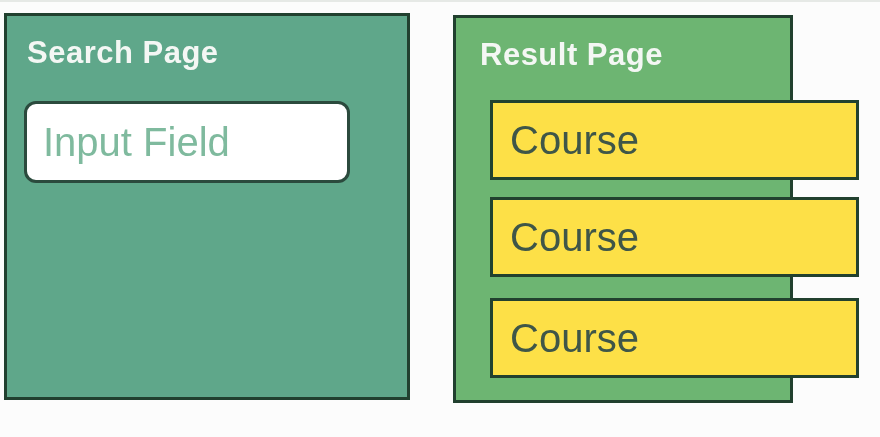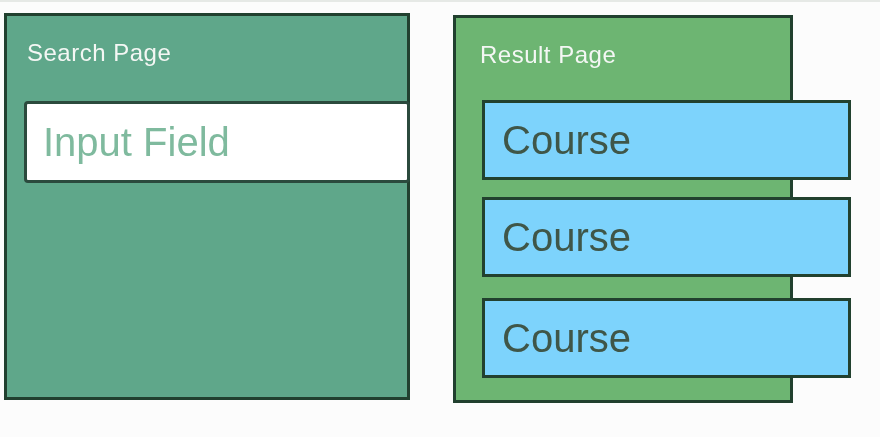--- a/index.html
+++ b/index.html
@@ -34,39 +34,39 @@
   }
   .panel-result {
     left: 453px;
     top: 15px;
     width: 340px;
     height: 388px;
     background: var(--result-panel-bg, #6db572);
   }
   .panel-title {
     position: absolute;
-    font-size: 24px;
+    font-size: 31px;
     line-height: 44px;
-    font-weight: 400;
+    font-weight: 700;
     letter-spacing: 0.5px;
     color: var(--title-text, #f4f7f4);
     white-space: nowrap;
   }
   .panel-search .panel-title { left: 20px; top: 15px; }
   .panel-result .panel-title { left: 24px; top: 15px; }
 
   .search-input {
     position: absolute;
     left: 17px;
     top: 85px;
-    width: 386px;
+    width: 326px;
     height: 82px;
     box-sizing: border-box;
     border: 3px solid var(--input-border, #2b4a3d);
-    border-radius: 4px;
+    border-radius: 12px;
     background: #ffffff;
     font-family: inherit;
     font-size: 40px;
     color: var(--item-text, #3f5648);
     padding: 0 10px 0 16px;
     outline: none;
   }
   .search-input::placeholder {
     color: var(--placeholder-text, #7fba9e);
     opacity: 1;
@@ -85,25 +85,25 @@
     font-family: inherit;
     font-size: 38px;
     display: flex;
     align-items: center;
     justify-content: center;
     cursor: pointer;
     padding: 0 0 4px 0;
   }
   .course-box {
     position: absolute;
-    left: 26px;
+    left: 34px;
     width: 369px;
     height: 80px;
     box-sizing: border-box;
-    background: #7dd3fc;
+    background: #fde047;
     border: 3px solid var(--box-border, #22412f);
     display: flex;
     align-items: center;
     padding-left: 17px;
     font-size: 40px;
     color: var(--item-text, #3f5648);
     cursor: pointer;
   }
   .course-box:nth-of-type(2) { top: 82px; }
   .course-box:nth-of-type(3) { top: 179px; }

